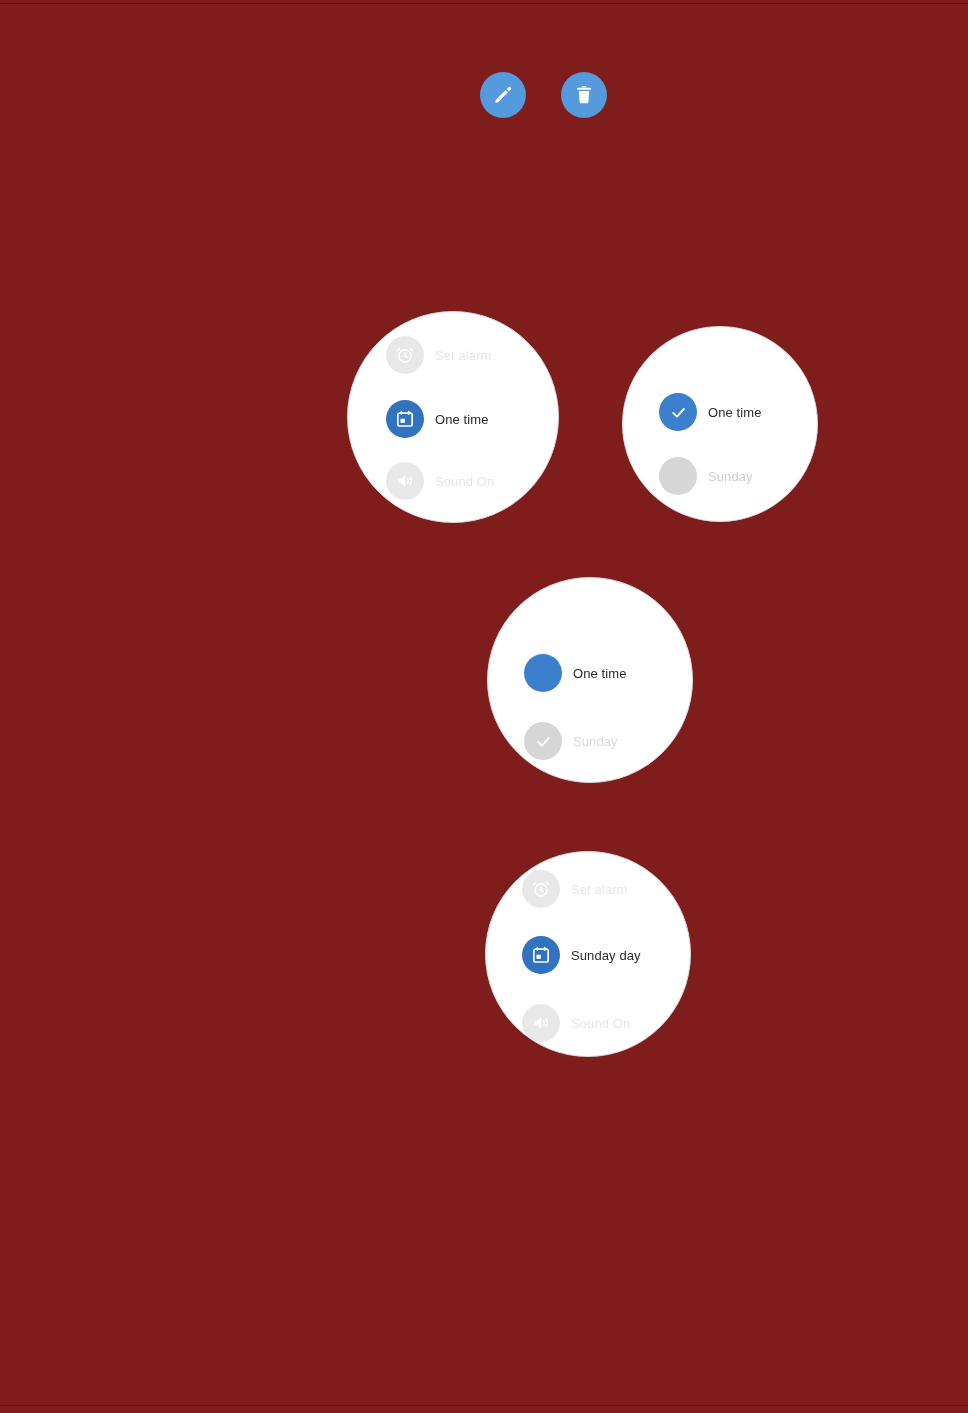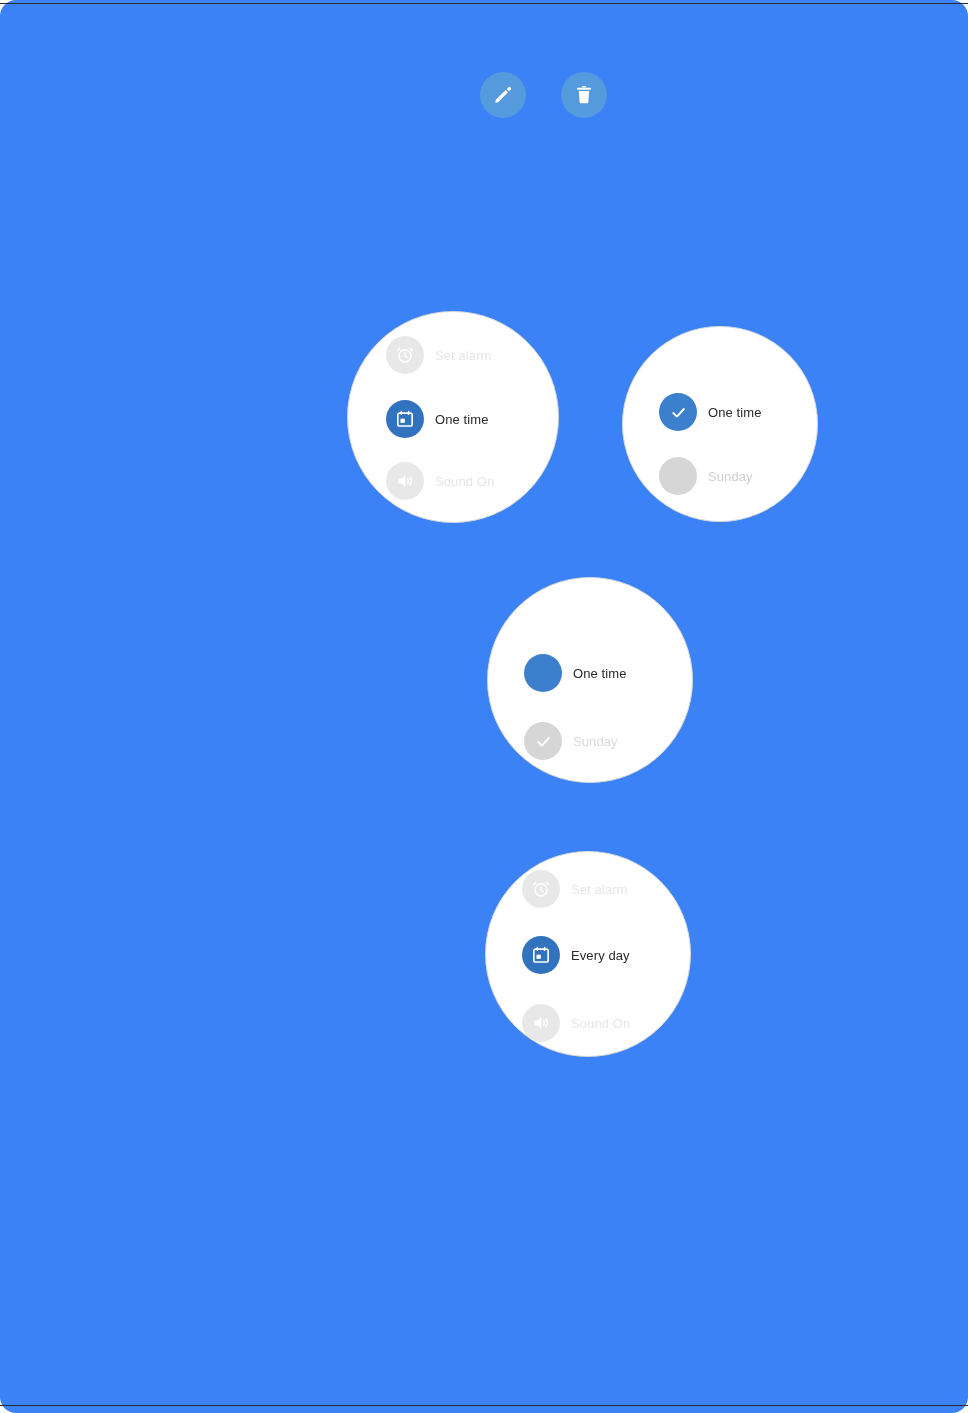--- a/index.html
+++ b/index.html
@@ -11,22 +11,21 @@
     font-family: "Liberation Sans", sans-serif;
     width: 968px;
     height: 1413px;
     position: relative;
     overflow: hidden;
   }
 
   .page {
     position: absolute;
     inset: 0;
-    background: #3b82f6;
-    border-radius: 16px;
+    background: #7f1d1d;
   }
 
   .rule {
     position: absolute;
     left: 0;
     width: 968px;
     height: 1px;
     background: #2b2b2b;
   }
   .rule-top { top: 3px; }
@@ -210,21 +209,21 @@
     </div>
 
     <div class="watch-row" style="left:36px; top:84px;">
       <span class="bullet blue">
         <svg class="icon" width="20" height="20" viewBox="0 0 24 24">
           <rect x="3.4" y="5.0" width="17.2" height="15.4" rx="2.2" fill="none" stroke="#ffffff" stroke-width="2.0"></rect>
           <rect x="6.6" y="11.6" width="5.2" height="5.0" fill="#ffffff"></rect>
           <path d="M7.6 3.0v3.2M16.4 3.0v3.2" stroke="#ffffff" stroke-width="1.9" stroke-linecap="round"></path>
         </svg>
       </span>
-      <span class="row-label">Every day</span>
+      <span class="row-label">Sunday day</span>
     </div>
 
     <div class="watch-row faded" style="left:36px; top:152px;">
       <span class="bullet gray">
         <svg class="icon" width="20" height="20" viewBox="0 0 24 24">
           <path fill="#ffffff" d="M4 9.2h3.6L12.4 5.0v14L7.6 14.8H4z"></path>
           <path d="M15.2 9.4c1.1 1.4 1.1 3.8 0 5.2M17.8 7.2c2.2 2.6 2.2 7.0 0 9.6" fill="none" stroke="#ffffff" stroke-width="1.7" stroke-linecap="round"></path>
         </svg>
       </span>
       <span class="row-label muted">Sound On</span>

